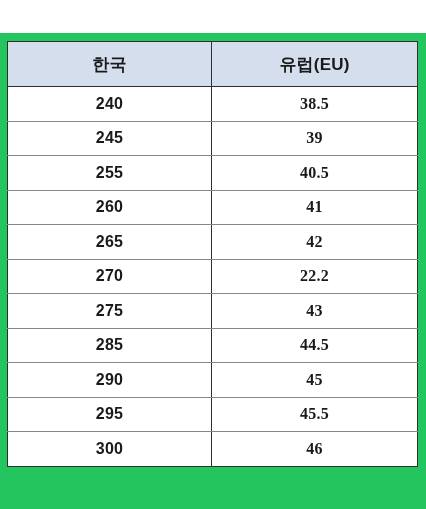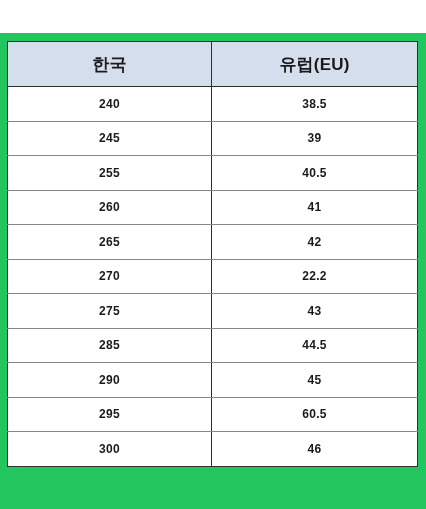--- a/index.html
+++ b/index.html
@@ -45,29 +45,29 @@
     border-bottom: 1.5px solid #2f2f2f;
     letter-spacing: 0.2px;
   }
   thead th:last-child { border-right: none; }
 
   tbody td {
     height: 33.5px;
     padding: 0;
     text-align: center;
     vertical-align: middle;
-    font-size: 12px;
+    font-size: 16px;
     font-weight: bold;
     color: #1a1a1a;
     background: #ffffff;
     border-right: 1.5px solid #2f2f2f;
     border-bottom: 1px solid #878787;
     letter-spacing: 0.3px;
   }
-  tbody td:last-child { border-right: none; }
+  tbody td:last-child { border-right: none; font-family: Liberation Serif, serif; }
   tbody tr:last-child td { border-bottom: none; }
 </style>
 </head>
 <body>
 
 <div id="canvas">
   <table id="size-table">
     <colgroup>
       <col class="c1">
       <col class="c2">
@@ -110,21 +110,21 @@
         <tr>
           <td>285</td>
           <td>44.5</td>
         </tr>
         <tr>
           <td>290</td>
           <td>45</td>
         </tr>
         <tr>
           <td>295</td>
-          <td>60.5</td>
+          <td>45.5</td>
         </tr>
         <tr>
           <td>300</td>
           <td>46</td>
         </tr>
       </tbody>
   </table>
 </div>
 
 </body></html>

